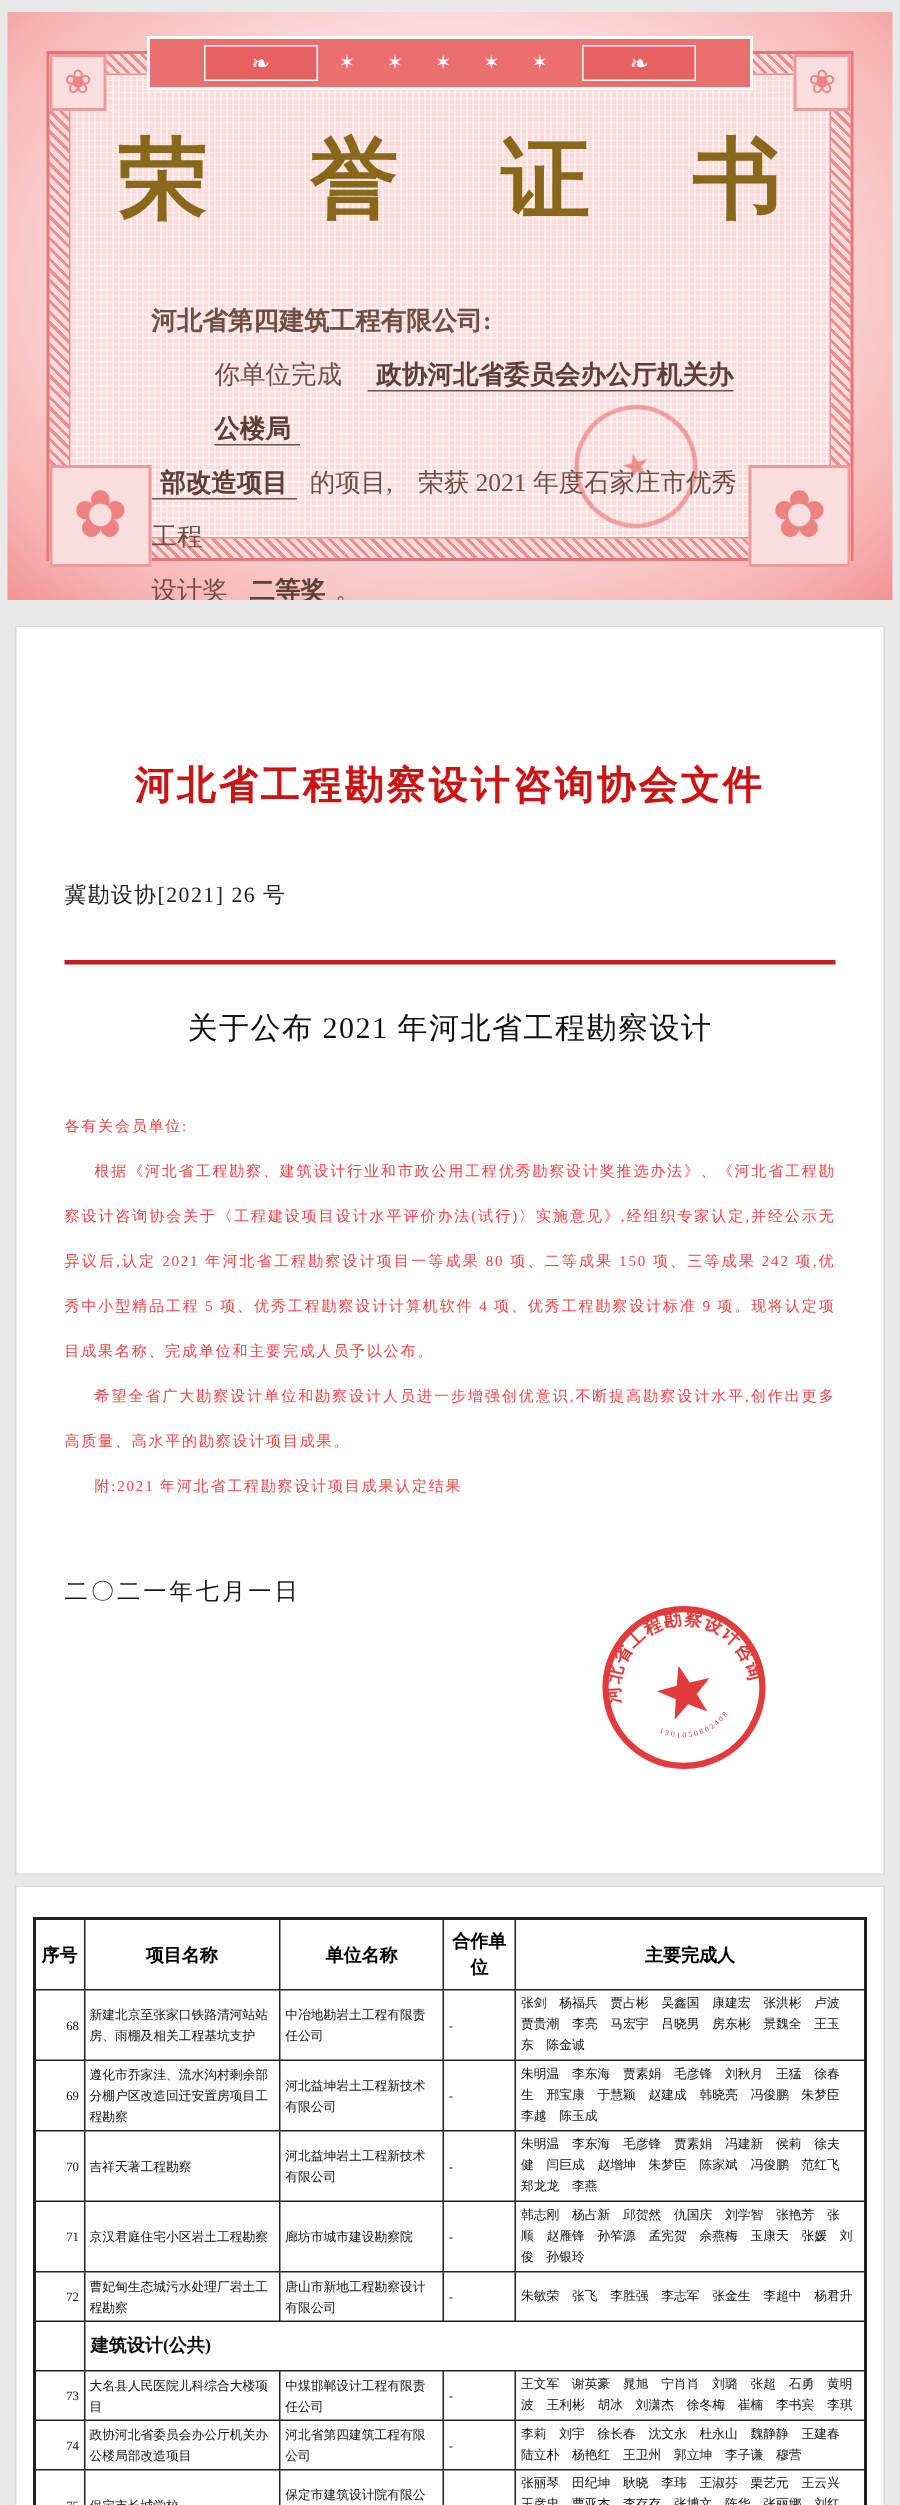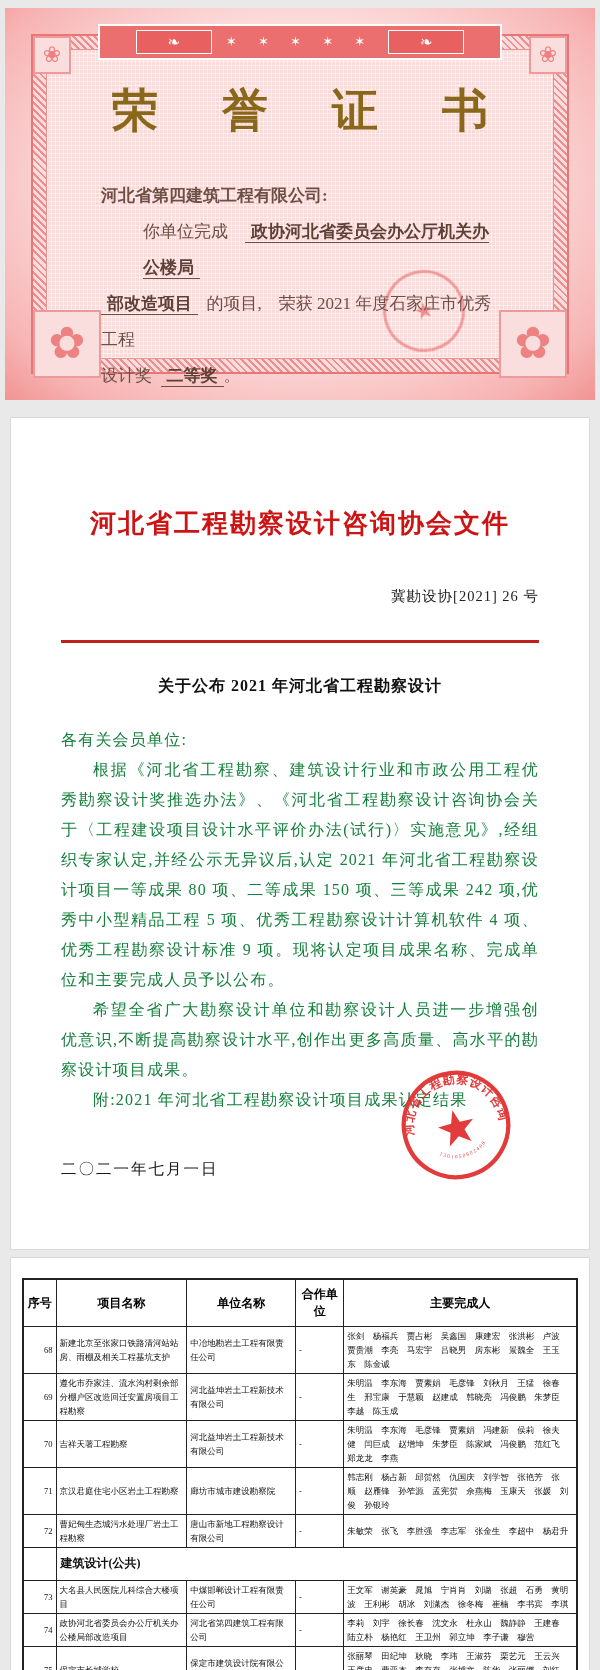--- a/index.html
+++ b/index.html
@@ -24,63 +24,63 @@
   .stars{color:#fff;font-size:13px;letter-spacing:9px;white-space:nowrap;}
   .medallion{position:absolute;width:64px;height:64px;border:2px solid #ef9a9a;
     background:#fadede;display:flex;align-items:center;justify-content:center;z-index:3;}
   .medallion span{font-size:44px;color:#ee8282;line-height:1;}
   .med-bl{left:28px;bottom:22px;}
   .med-br{right:28px;bottom:22px;}
   .med-tl{left:28px;top:28px;width:34px;height:34px;}
   .med-tr{right:28px;top:28px;width:34px;height:34px;}
   .med-tl span,.med-tr span{font-size:22px;}
   .cert-title{margin-top:30px;text-align:center;color:#8a681b;font-weight:bold;
-    font-size:46px;letter-spacing:24px;text-indent:24px;font-family:"DejaVu Serif",serif;}
+    font-size:59px;letter-spacing:24px;text-indent:24px;font-family:"DejaVu Serif",serif;}
   .cert-body{position:relative;padding:0 54px;color:#6d4f46;font-size:17px;z-index:2;}
   .cert-line{line-height:36px;}
   .cert-recipient{margin-top:36px;font-weight:bold;}
   .ind{padding-left:42px;}
   .u{font-weight:bold;color:#5d4037;border-bottom:1px solid #6d4f46;padding:0 6px 1px;}
   .cert-issuer{ text-align:center;transform:translateX(34px);}
   .cert-seal{position:absolute;right:88px;bottom:6px;width:76px;height:76px;border-radius:50%;
     border:3px solid rgba(226,86,86,.5);display:flex;align-items:center;justify-content:center;
     transform:rotate(-14deg);filter:blur(.4px);z-index:1;}
   .cert-seal span{color:rgba(226,70,70,.55);font-size:22px;}
 
   
   .doc-panel{position:relative;width:580px;height:833px;margin:17px auto 0;background:#fff;
-    border:1px solid #d9d9d9;box-sizing:border-box;padding:0 50px;}
+    border:1px solid #d9d9d9;box-sizing:border-box;padding:0 32px;}
   .doc-title{padding-top:88px;text-align:center;color:#cc1414;font-weight:bold;
     font-size:26px;letter-spacing:2px;}
-  .doc-number{margin-top:46px;text-align:right;color:#222;font-size:14.5px;letter-spacing:1px;}
+  .doc-number{margin-top:46px;text-align:left;color:#222;font-size:14.5px;letter-spacing:1px;}
   .doc-redline{margin-top:34px;height:3px;background:#c01f1f;}
-  .notice-title{margin-top:26px;text-align:center;font-weight:bold;font-size:16px;
+  .notice-title{margin-top:26px;text-align:center;font-weight:normal;font-size:20px;
     line-height:34px;color:#111;letter-spacing:1px;}
-  .doc-body{margin-top:22px;color:#15803d;font-size:16px;line-height:30px;
+  .doc-body{margin-top:34px;color:#ef4444;font-size:10px;line-height:30px;
     text-align:justify;letter-spacing:1.2px;}
   .para{text-indent:2em;margin:0;}
   .doc-date{margin-top:44px;padding-right:60px;font-size:15.5px;
     letter-spacing:2px;color:#181818;}
   .doc-seal{position:absolute;right:76px;top:650px;width:114px;height:114px;
     transform:rotate(-14deg);opacity:.92;z-index:4;}
 
   
   .table-panel{width:580px;margin:7px auto 0;background:#fff;border:1px solid #d9d9d9;
     box-sizing:border-box;padding:20px 11px 16px;min-height:404px;}
   table.results{border-collapse:collapse;width:556px;border:2px solid #222;
     font-family:"Liberation Serif","DejaVu Serif",serif;}
   table.results th{border:1px solid #222;font-size:12px;font-weight:bold;padding:6px 2px;
     text-align:center;color:#000;}
   table.results td{border:1px solid #222;font-size:8.5px;padding:2px 3px;color:#111;
     vertical-align:middle;line-height:1.65;}
   td.c-no{text-align:right;font-size:9px;width:25px;}
   td.c-project{width:133px;}
   td.c-company{width:110px;}
   td.c-partner{width:44px;vertical-align:top;}
-  td.c-people{width:244px;}
+  td.c-people{width:244px;font-family:Liberation Mono, monospace;}
   tr.section-row td{font-size:12px;font-weight:bold;padding:6px 4px;}
 </style>
 </head>
 <body>
 
 <div class="page">
 
   <div class="cert">
     <div class="cert-frame"></div>
     <div class="cert-topband">

